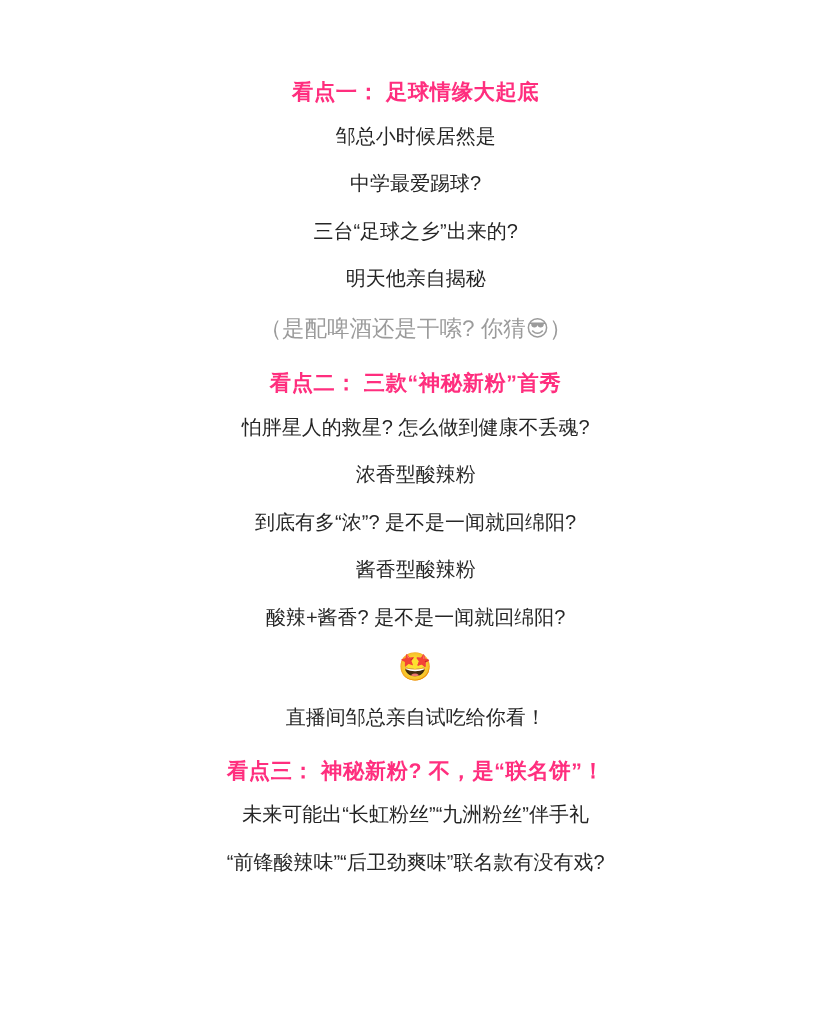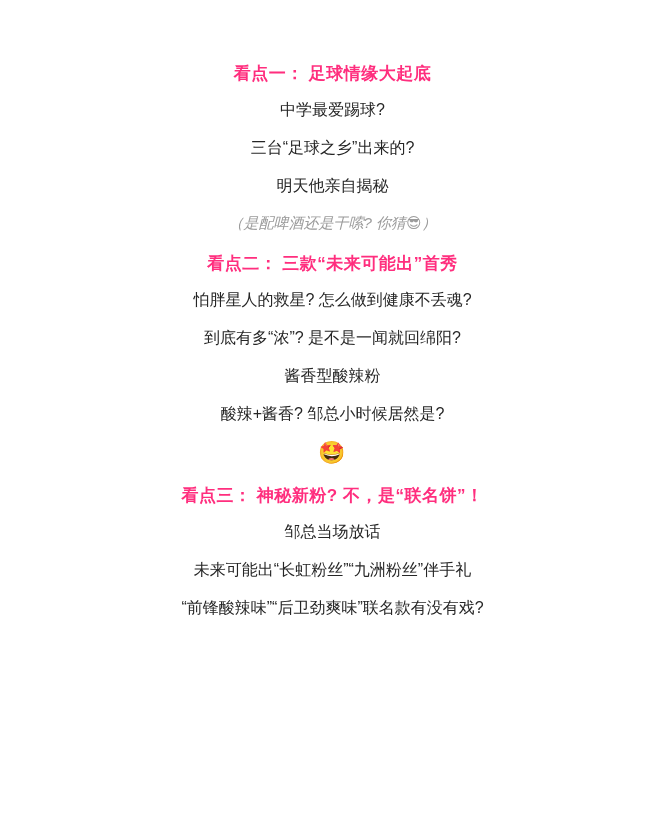--- a/index.html
+++ b/index.html
@@ -35,52 +35,53 @@
   .line {
     font-size: 16px;
     line-height: 1.5;
     margin: 0 0 14px 0;
     color: #262626;
   }
   .line.underline {
     text-underline-offset: 4px;
   }
   .note {
-    font-size: 15px;
+    font-size: 18px;
     color: #9b9b9b;
     margin: 4px 0 6px 0;
     line-height: 1.5;
-    font-style: italic;
   }
   .emoji-line {
     font-size: 22px;
     margin: 6px 0 16px 0;
     line-height: 1.2;
   }
 </style>
 </head>
 <body>
 
 <div class="page">
   <div id="content">
       <div class="section">
         <div class="heading">看点一： 足球情缘大起底</div>
+        <div class="line">邹总小时候居然是</div>
         <div class="line">中学最爱踢球?</div>
         <div class="line">三台“足球之乡”出来的?</div>
         <div class="line">明天他亲自揭秘</div>
         <div class="note">（是配啤酒还是干嗦? 你猜😎）</div>
       </div>
       <div class="section">
-        <div class="heading">看点二： 三款“未来可能出”首秀</div>
+        <div class="heading">看点二： 三款“神秘新粉”首秀</div>
         <div class="line underline">怕胖星人的救星? 怎么做到健康不丢魂?</div>
+        <div class="line">浓香型酸辣粉</div>
         <div class="line underline">到底有多“浓”? 是不是一闻就回绵阳?</div>
         <div class="line">酱香型酸辣粉</div>
-        <div class="line underline">酸辣+酱香? 邹总小时候居然是?</div>
+        <div class="line underline">酸辣+酱香? 是不是一闻就回绵阳?</div>
         <div class="emoji-line">🤩</div>
+        <div class="line">直播间邹总亲自试吃给你看！</div>
       </div>
       <div class="section">
         <div class="heading">看点三： 神秘新粉? 不，是“联名饼”！</div>
-        <div class="line">邹总当场放话</div>
         <div class="line">未来可能出“长虹粉丝”“九洲粉丝”伴手礼</div>
         <div class="line">“前锋酸辣味”“后卫劲爽味”联名款有没有戏?</div>
       </div>
     </div>
 </div>
 
 </body></html>

